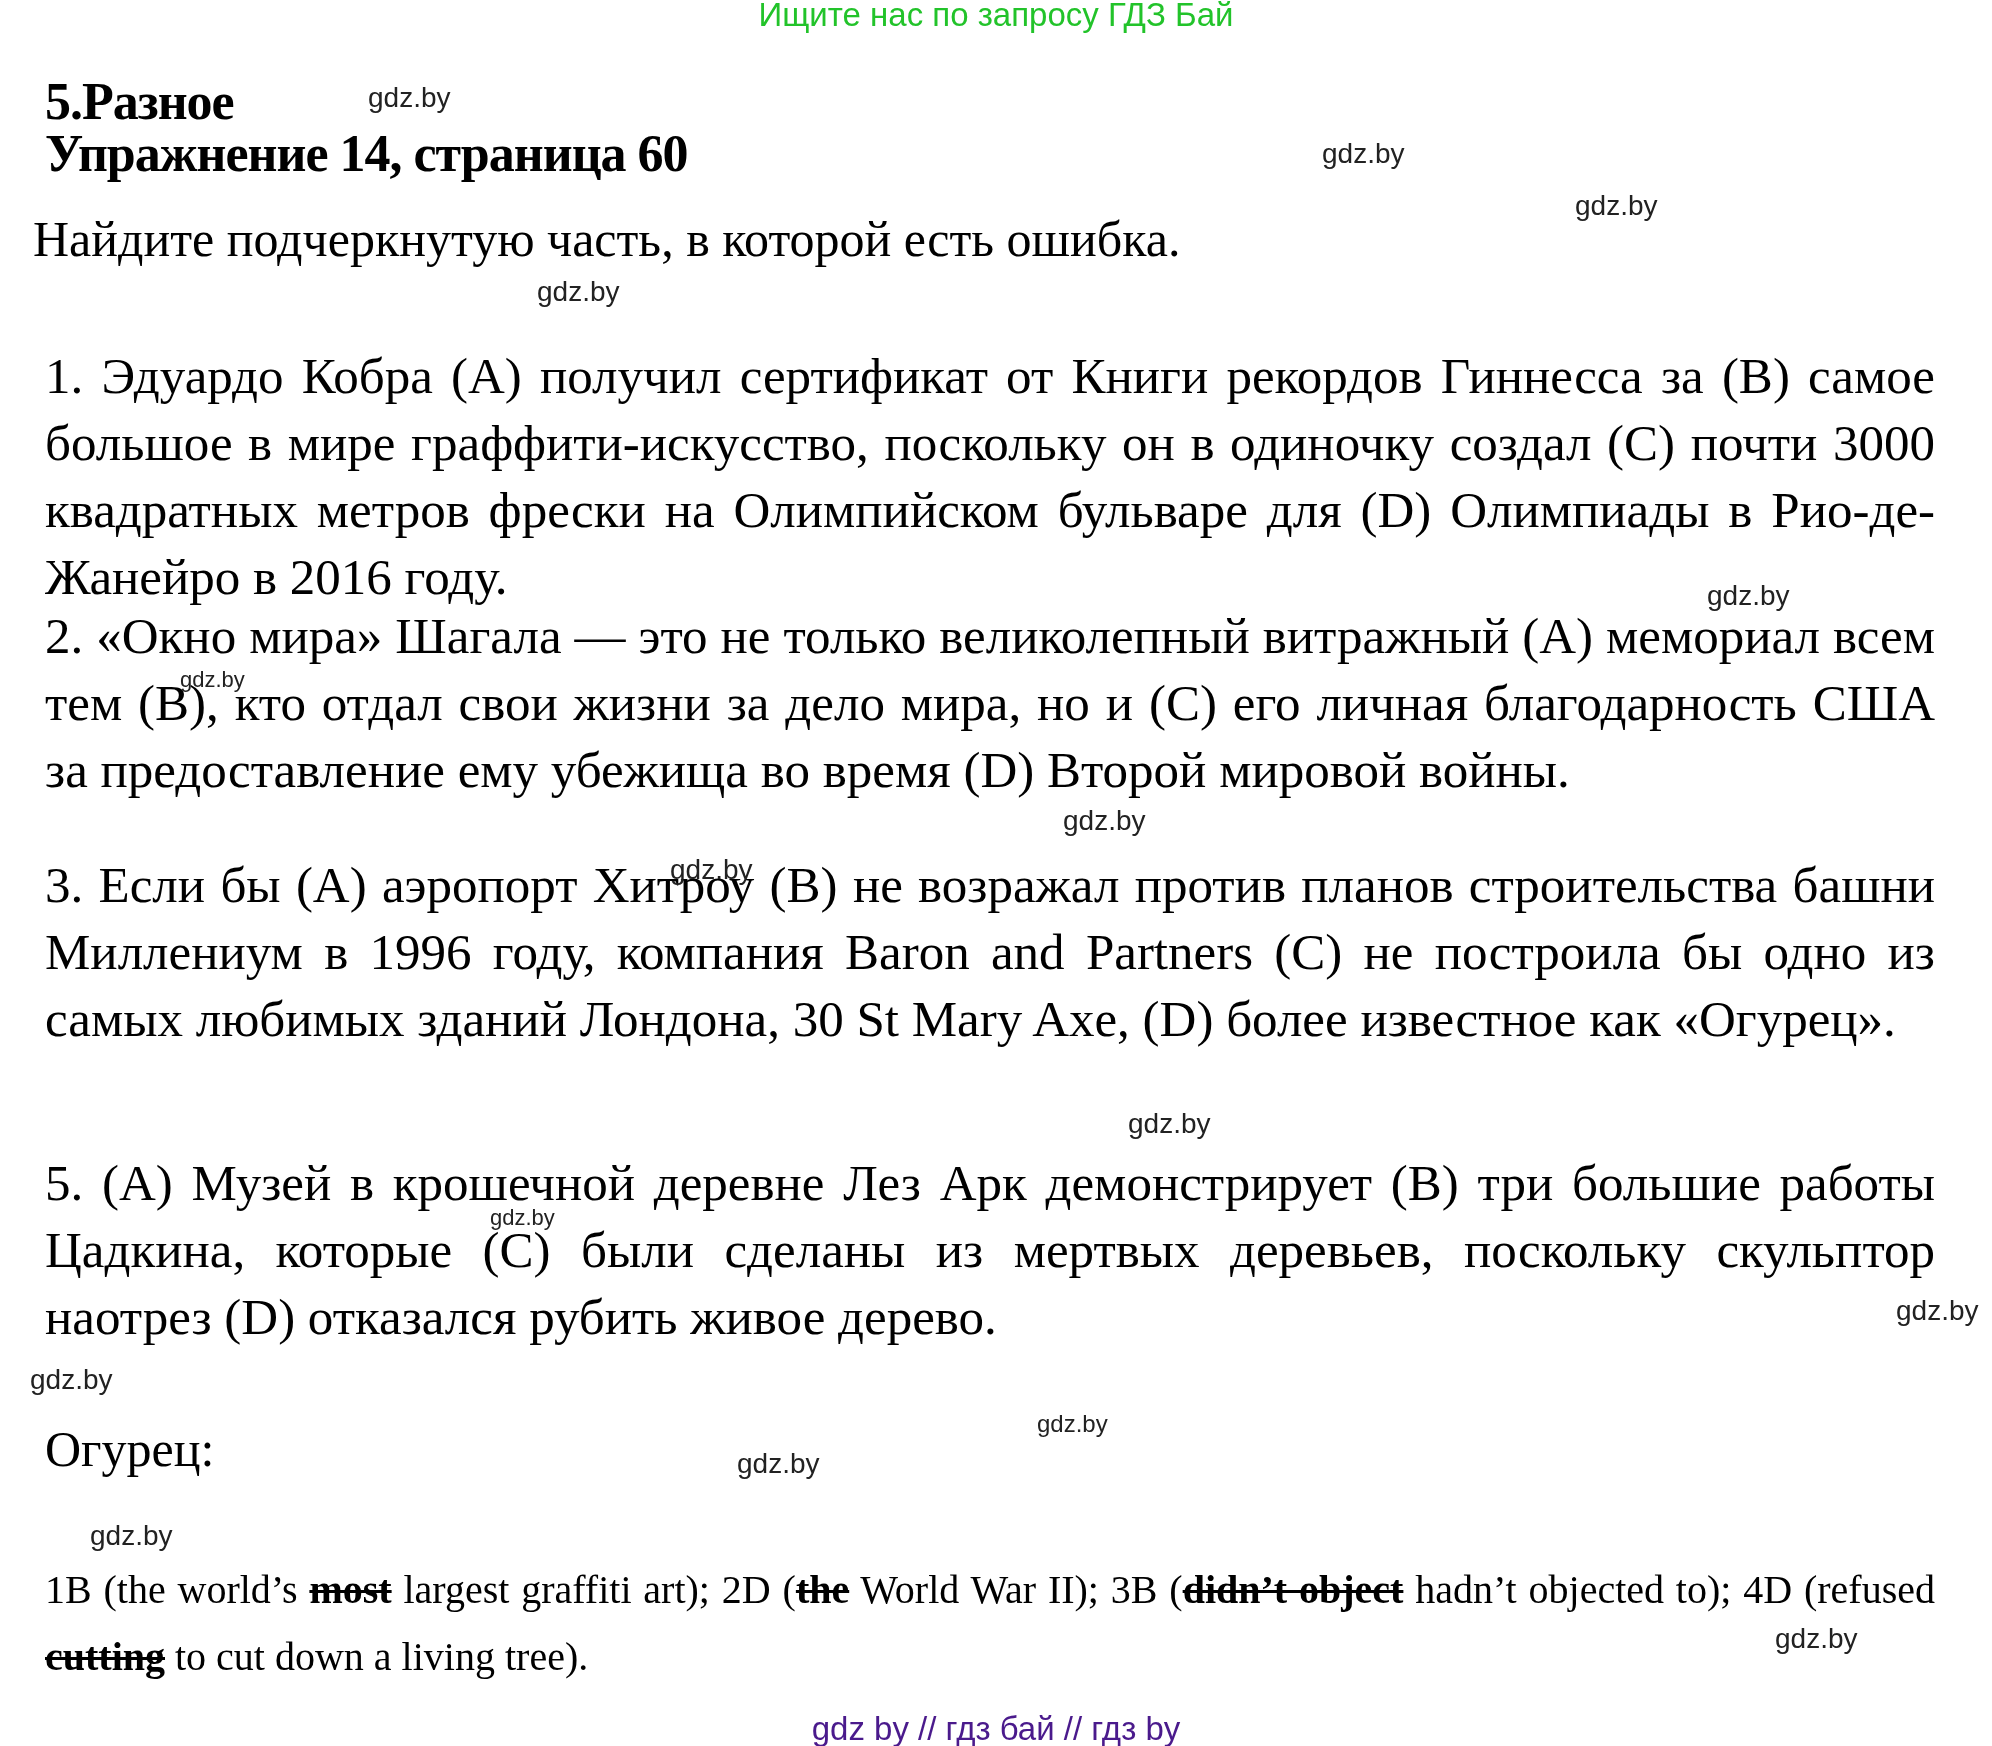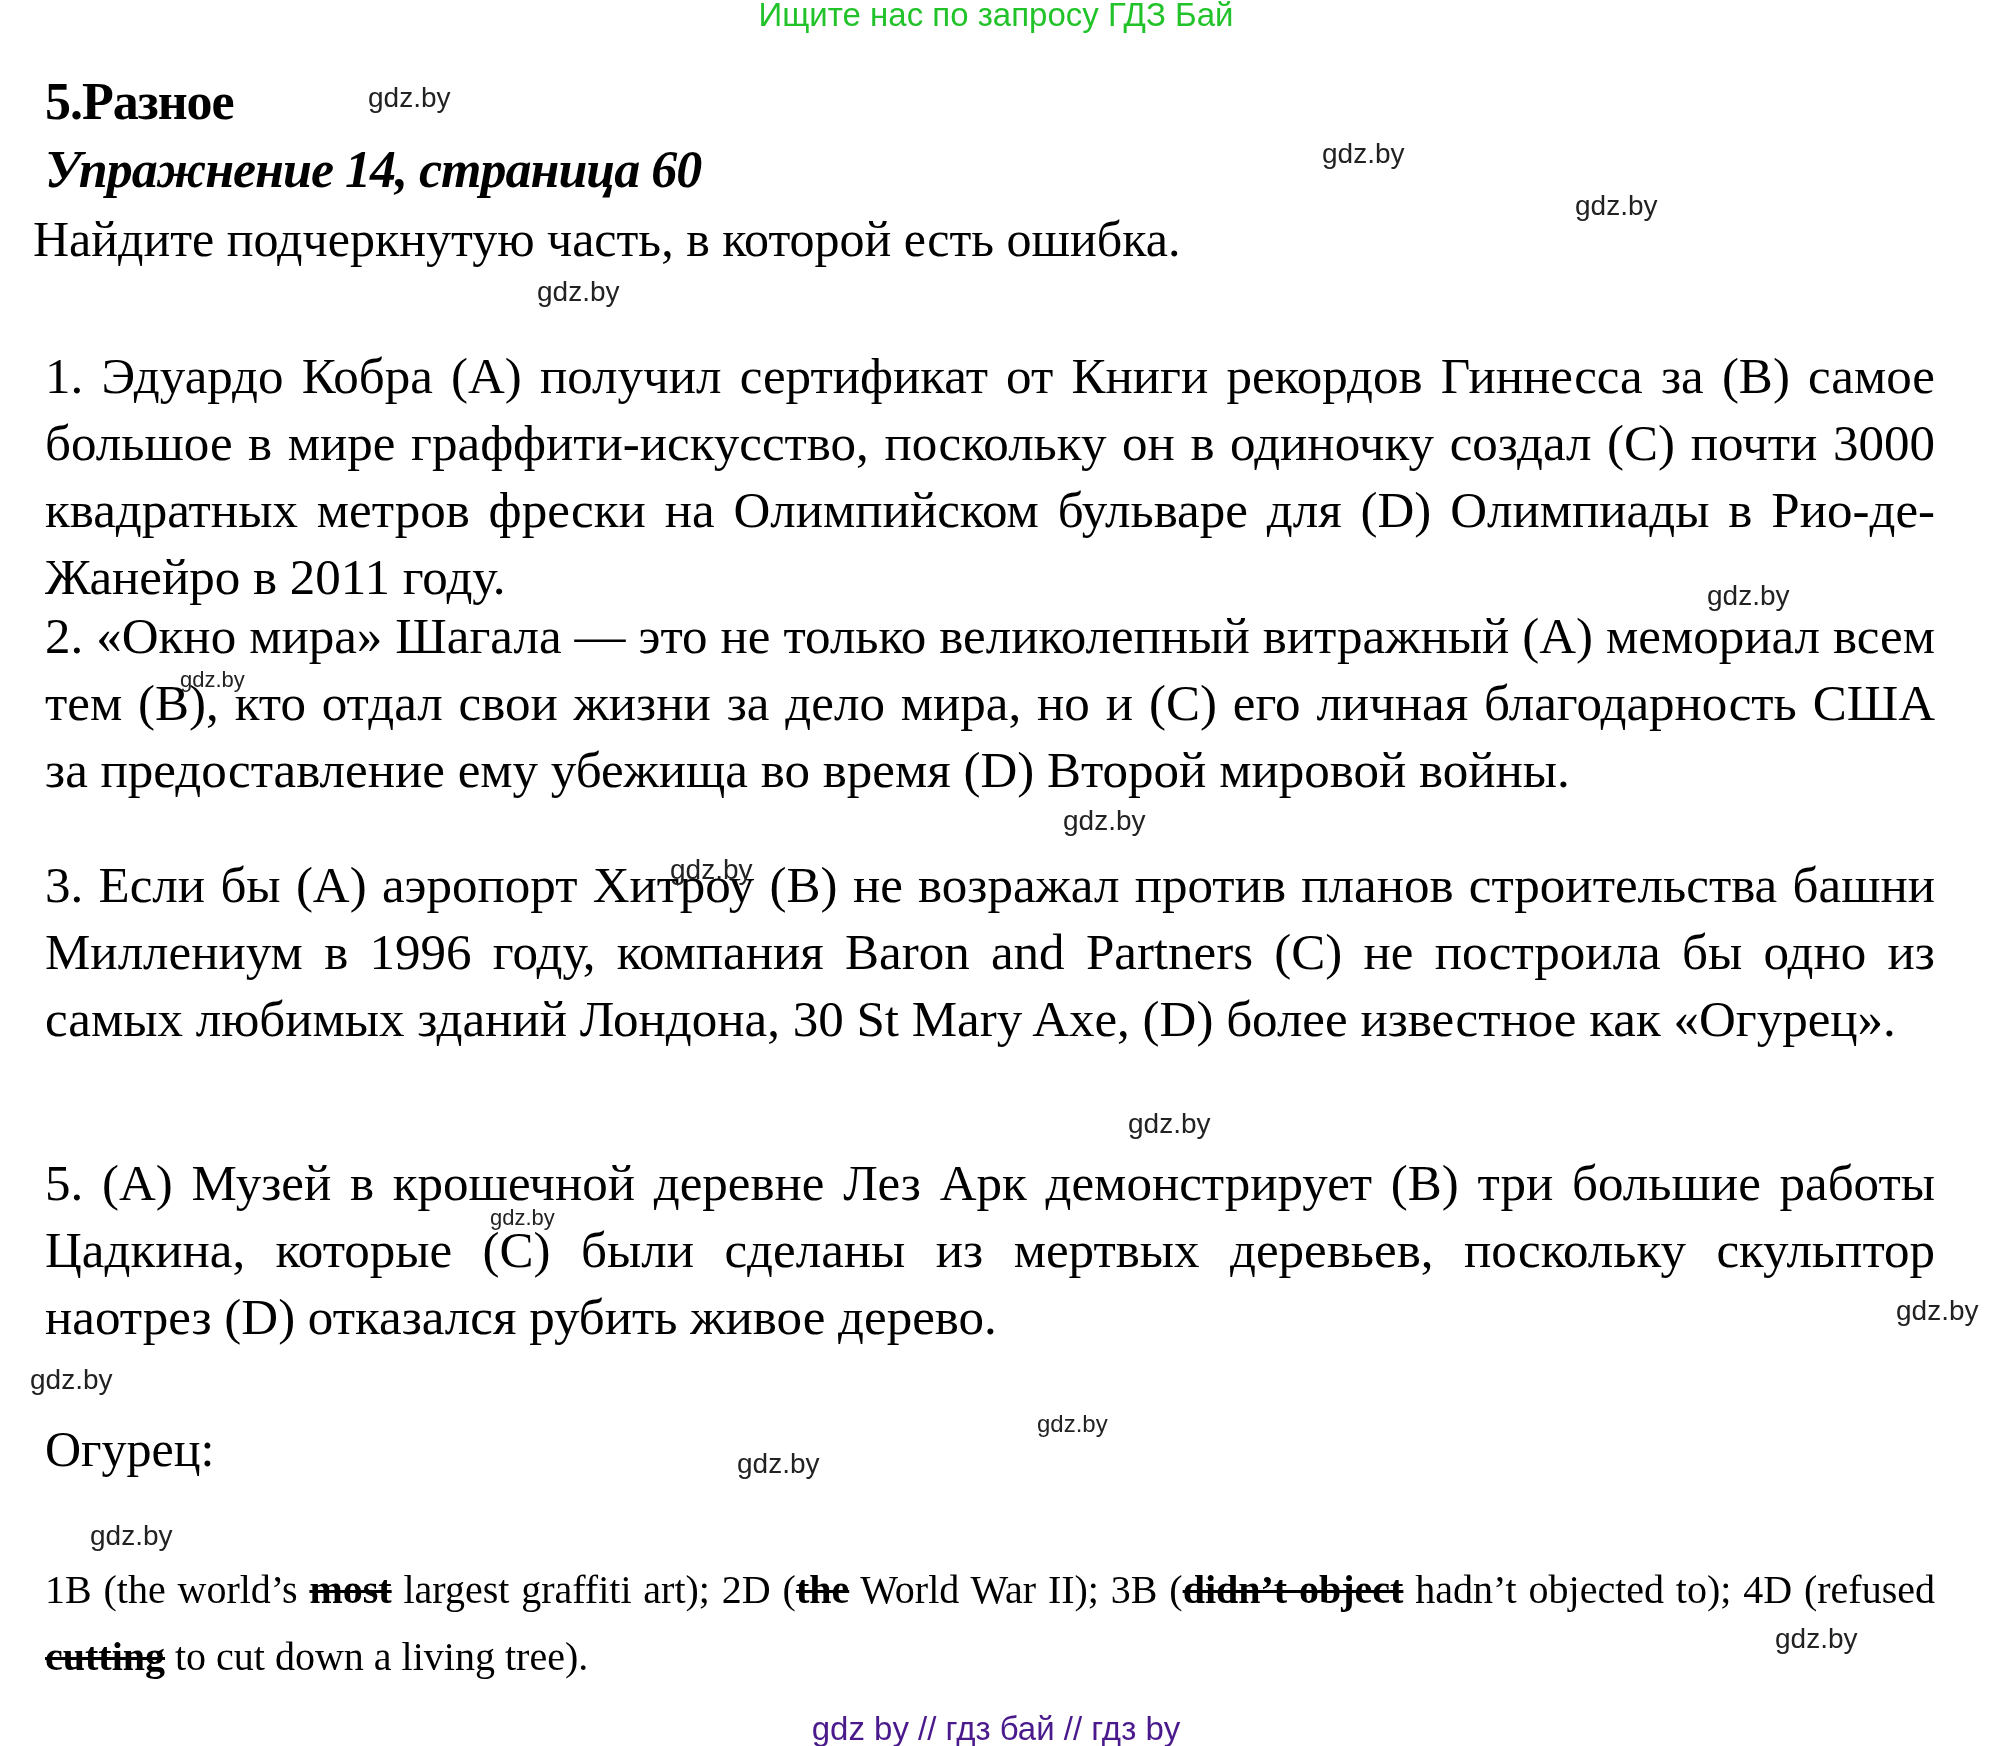--- a/index.html
+++ b/index.html
@@ -2,21 +2,21 @@
 <html><head>
 <meta charset="utf-8">
 <style>
   html, body { margin:0; padding:0; background:#ffffff; }
   body { width:1992px; height:1746px; position:relative; overflow:hidden;
          font-family:"Liberation Serif", serif; color:#000; }
   .abs { position:absolute; white-space:nowrap; }
   .promo { left:0; width:1992px; text-align:center; top:-4px;
            font-family:"Liberation Sans", sans-serif; font-size:33px; color:#22c32a; }
   .h1 { left:45px; top:72px; font-size:52px; font-weight:bold; letter-spacing:-1px; }
-  .h2 { left:45px; top:140px; font-size:52px; font-weight:bold; letter-spacing:-1px;font-style:italic; }
+  .h2 { left:45px; top:124px; font-size:52px; font-weight:bold; letter-spacing:-1px; }
   .instr { left:33px; top:210px; font-size:50px; }
   .para { position:absolute; left:45px; width:1890px; font-size:51px; line-height:67px;
           text-align:justify; text-align-last:left; }
   .answer-label { left:45px; top:1420px; font-size:50px; }
   .answer { position:absolute; left:45px; width:1890px; font-size:40px; line-height:67px;
             text-align:justify; text-align-last:left; top:1556px; }
   .strike { font-weight:bold; text-decoration:line-through; text-decoration-thickness:3px; }
   .wm { position:absolute; font-family:"Liberation Sans", sans-serif; font-size:28px;
         color:#222; white-space:nowrap; }
   .footer { left:0; width:1992px; text-align:center; top:1710px;
@@ -24,21 +24,21 @@
 </style>
 </head>
 <body>
 
 <div class="abs promo">Ищите нас по запросу ГДЗ Бай</div>
 
 <div class="abs h1">5.Разное</div>
 <div class="abs h2">Упражнение 14, страница 60</div>
 <div class="abs instr">Найдите подчеркнутую часть, в которой есть ошибка.</div>
 
-<div class="para" style="top:343px;">1. Эдуардо Кобра (A) получил сертификат от Книги рекордов Гиннесса за (B) самое большое в мире граффити-искусство, поскольку он в одиночку создал (C) почти 3000 квадратных метров фрески на Олимпийском бульваре для (D) Олимпиады в Рио-де-Жанейро в 2011 году.</div>
+<div class="para" style="top:343px;">1. Эдуардо Кобра (A) получил сертификат от Книги рекордов Гиннесса за (B) самое большое в мире граффити-искусство, поскольку он в одиночку создал (C) почти 3000 квадратных метров фрески на Олимпийском бульваре для (D) Олимпиады в Рио-де-Жанейро в 2016 году.</div>
 <div class="para" style="top:603px;">2. «Окно мира» Шагала — это не только великолепный витражный (A) мемориал всем тем (B), кто отдал свои жизни за дело мира, но и (C) его личная благодарность США за предоставление ему убежища во время (D) Второй мировой войны.</div>
 <div class="para" style="top:852px;">3. Если бы (A) аэропорт Хитроу (B) не возражал против планов строительства башни Миллениум в 1996 году, компания Baron and Partners (C) не построила бы одно из самых любимых зданий Лондона, 30 St Mary Axe, (D) более известное как «Огурец».</div>
 <div class="para" style="top:1150px;">5. (A) Музей в крошечной деревне Лез Арк демонстрирует (B) три большие работы Цадкина, которые (C) были сделаны из мертвых деревьев, поскольку скульптор наотрез (D) отказался рубить живое дерево.</div>
 
 <div class="abs answer-label">Огурец:</div>
 
 <div class="answer">
   <span>1B (the world’s </span><span class="strike">most</span><span> largest graffiti art); 2D (</span><span class="strike">the</span><span> World War II); 3B (</span><span class="strike">didn’t object</span><span> hadn’t objected to); 4D (refused </span><span class="strike">cutting</span><span> to cut down a living tree).</span>
 </div>
 

